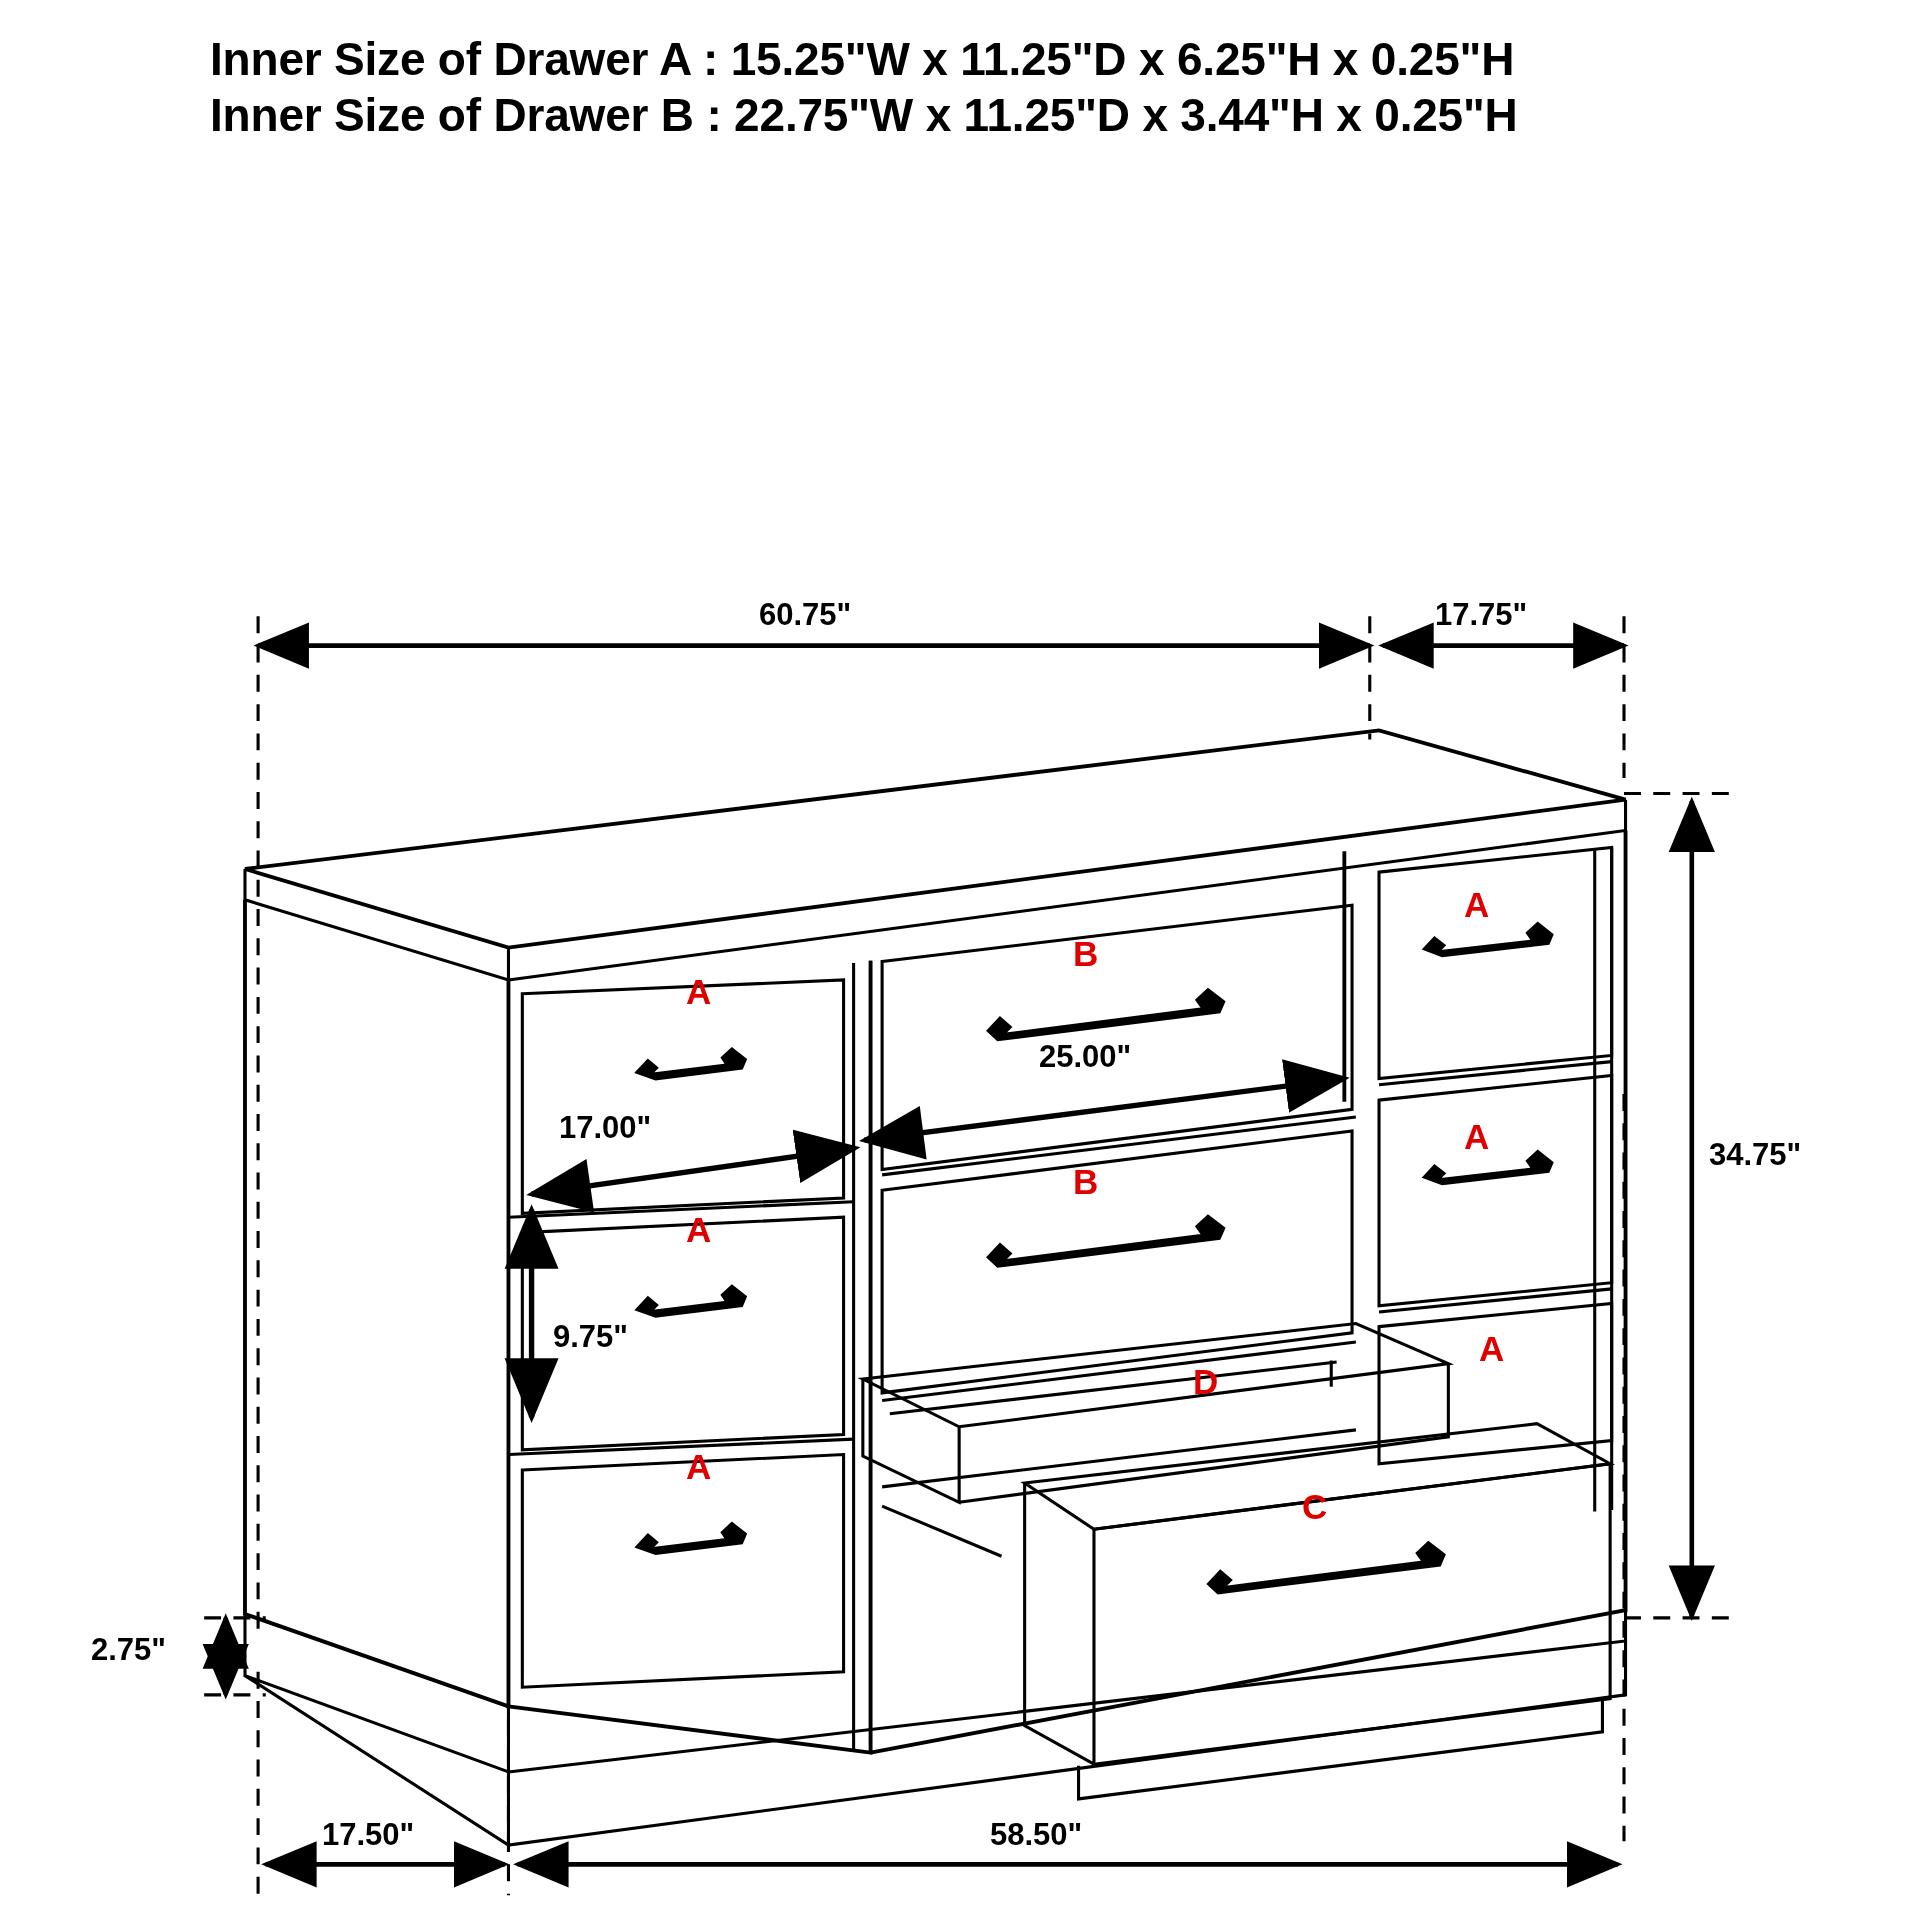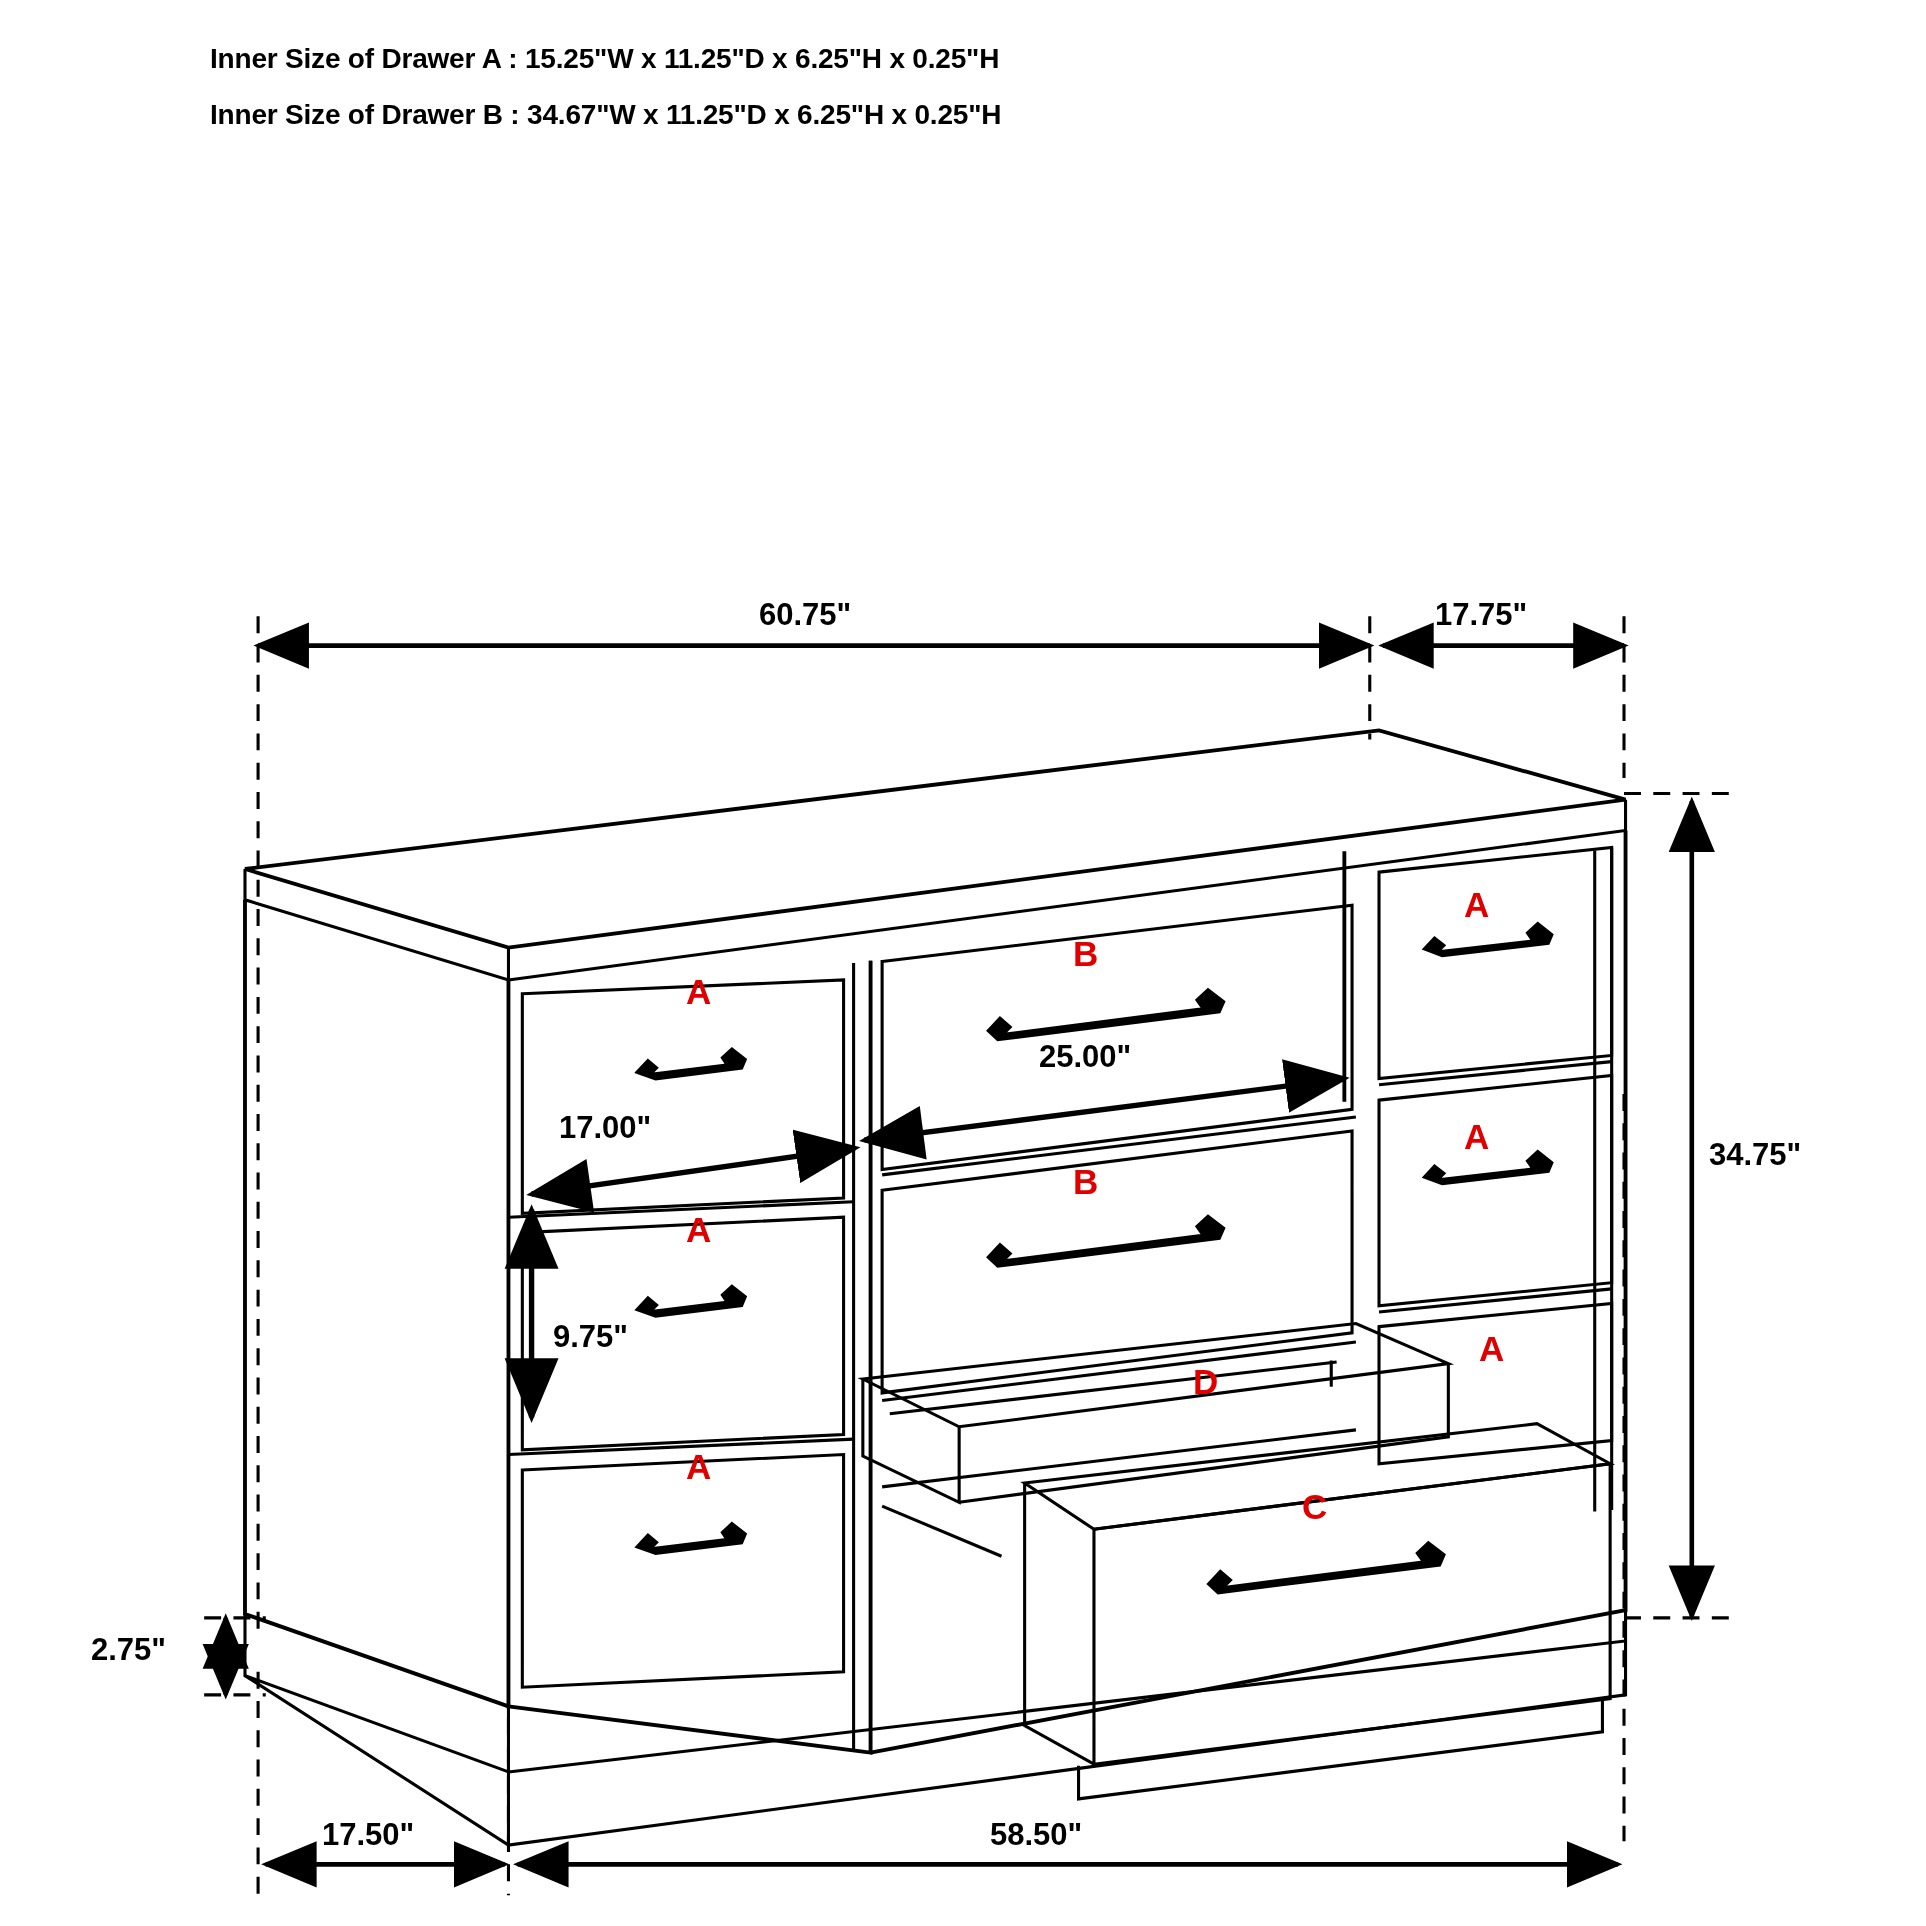--- a/index.html
+++ b/index.html
@@ -1,36 +1,36 @@
 <!DOCTYPE html>
 <html style="font-size:12.3px"><head>
 <meta charset="utf-8">
 <style>
   html,body{margin:0;padding:0;background:#ffffff;}
   body{width:1926px;height:1926px;position:relative;overflow:hidden;
        font-family:"Liberation Sans",sans-serif;color:#000;}
 
   
   #spec-block{position:absolute;left:210px;top:31px;width:1541px;}
-  .spec-line{font-size:28px;font-weight:bold;letter-spacing:-0.2px;line-height:56px;white-space:pre;}
+  .spec-line{font-size:46px;font-weight:bold;letter-spacing:-0.2px;line-height:56px;white-space:pre;}
 
   
   #drawing{position:absolute;left:0;top:0;width:1926px;height:1926px;}
   #drawing svg{display:block;}
 
   
   .dim{position:absolute;font-size:31px;font-weight:bold;white-space:nowrap;}
   .lbl{position:absolute;font-size:35px;font-weight:bold;color:#e00000;white-space:nowrap;}
 </style>
 </head>
 <body>
 
 <div id="spec-block">
   <div class="spec-line">Inner Size of Drawer A : 15.25"W x 11.25"D x 6.25"H x 0.25"H</div>
-  <div class="spec-line">Inner Size of Drawer B : 34.67"W x 11.25"D x 6.25"H x 0.25"H</div>
+  <div class="spec-line">Inner Size of Drawer B : 22.75"W x 11.25"D x 3.44"H x 0.25"H</div>
 </div>
 
 <div id="drawing">
 <svg width="1926" height="1926" viewBox="0 0 2500 2500" xmlns="http://www.w3.org/2000/svg">
   <defs>
     <marker id="ah" markerWidth="14" markerHeight="14" refX="11" refY="5" orient="auto" markerUnits="strokeWidth">
       <path d="M0,0 L12,5 L0,10 z" fill="#000"></path>
     </marker>
     <marker id="ahs" markerWidth="14" markerHeight="14" refX="1" refY="5" orient="auto" markerUnits="strokeWidth">
       <path d="M12,0 L0,5 L12,10 z" fill="#000"></path>

